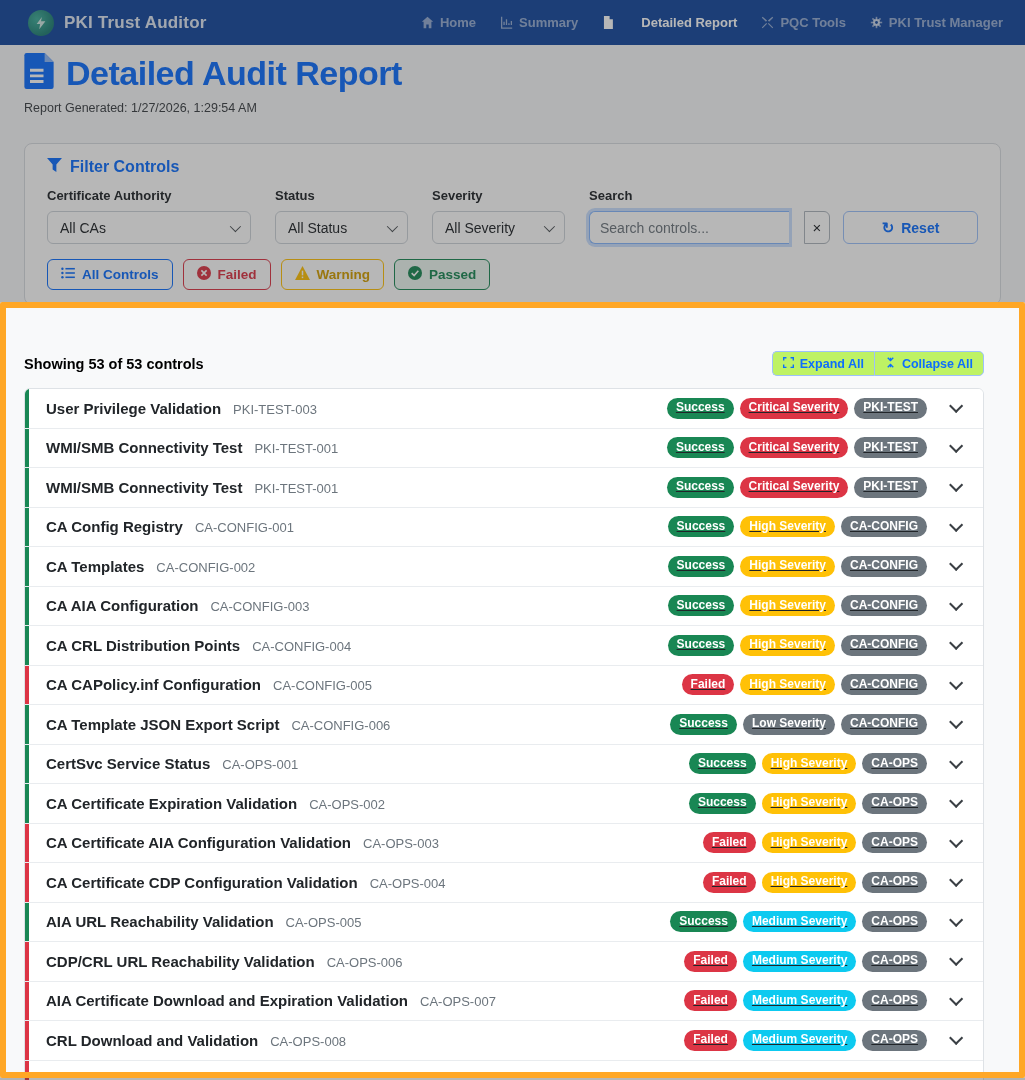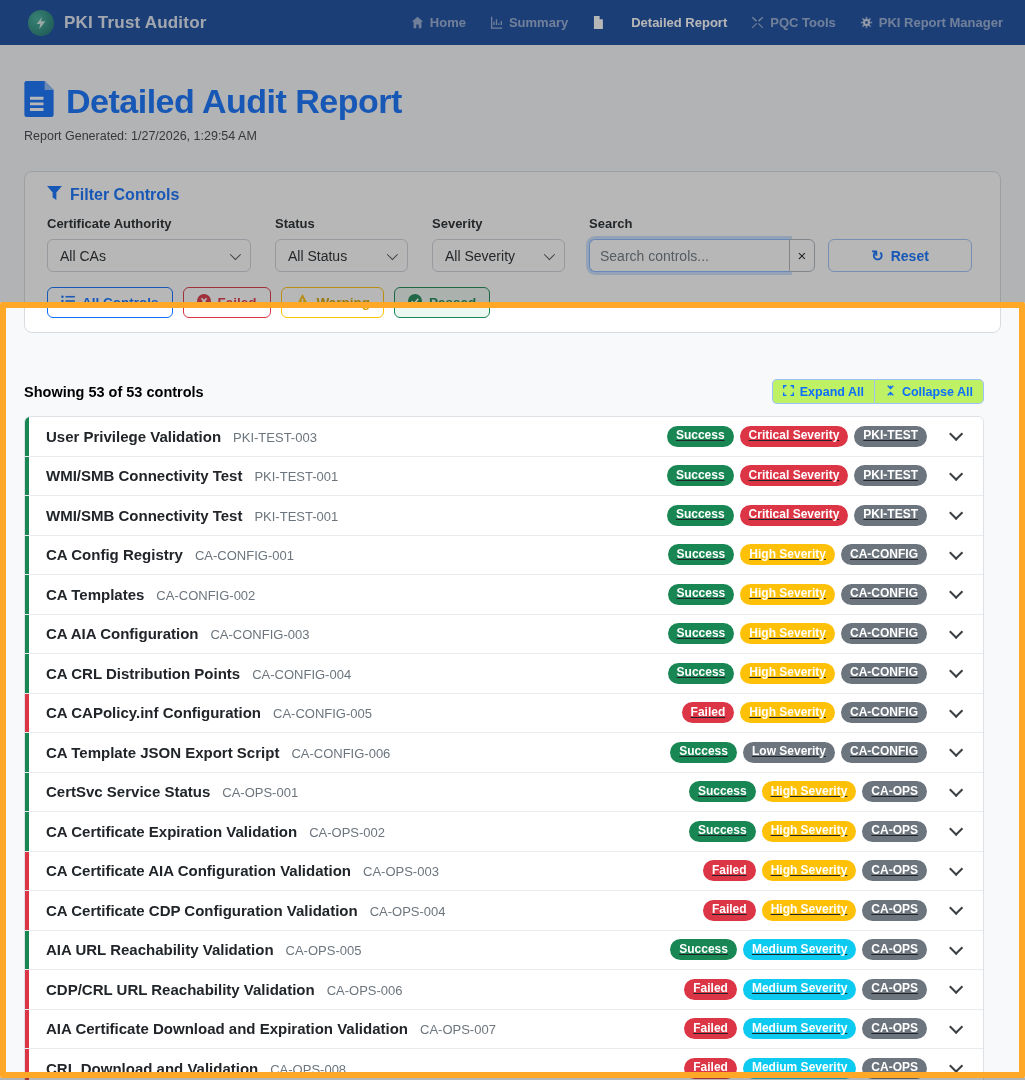--- a/index.html
+++ b/index.html
@@ -28,42 +28,42 @@
   .nav-link {
     display:flex; align-items:center; gap:6px;
     color:rgba(255,255,255,0.55); font-size:13px; font-weight:700;
     text-decoration:none; cursor:pointer;
   }
   .nav-link.active { color:#ffffff;gap:27px; }
   .nicon { display:flex; align-items:center; }
 
   
   main { padding:0 24px; }
-  .page-head { display:flex; align-items:center; gap:12px; margin-top:36px; }
+  .page-head { display:flex; align-items:center; gap:12px; margin-top:8px; }
   .page-head h1 { color:#0d6efd; font-size:34px; font-weight:800; letter-spacing:-0.5px; }
   .generated { margin-top:8px; font-size:12.5px; color:#3a3f44; }
 
   
   .filter-card {
     margin-top:28px; background:#ffffff;
     border:1px solid #d8dce1; border-radius:8px;
     padding:14px 22px 14px 22px;
   }
   .filter-title { display:flex; align-items:center; gap:8px; color:#0d6efd; font-size:16px; font-weight:800; }
   .filter-row { display:flex; align-items:flex-end; margin-top:12px; gap:24px; }
   .f-col label { display:block; font-size:13px; font-weight:700; color:#212529; margin-bottom:8px; }
   .select {
     height:33px; border:1px solid #ced4da; border-radius:6px; background:#fff;
     display:flex; align-items:center; justify-content:space-between;
     padding:0 12px; font-size:14px; color:#212529; cursor:pointer;
   }
   .chev { width:8px; height:8px; border-right:1.8px solid #4a4f54; border-bottom:1.8px solid #4a4f54;
           transform:rotate(45deg) translateY(-2px); }
   .w-ca { width:204px; } .w-st { width:133px; } .w-sv { width:133px; }
-  .search-group { display:flex; }
+  .search-group { display:flex;gap:15px; }
   .search-group input {
     width:200px; height:33px; border:1px solid #86b7fe; border-right:none;
     border-radius:6px 0 0 6px; padding:0 10px; font-size:14px; outline:none;
     box-shadow:0 0 0 3px rgba(13,110,253,0.22); font-family:"Liberation Sans",sans-serif;
   }
   .search-group input::placeholder { color:#6c757d; }
   .clear-btn {
     width:26px; height:33px; border:1px solid #adb5bd; border-radius:0 6px 6px 0;
     background:#fff; font-size:15px; color:#212529; cursor:pointer; position:relative; z-index:1;
   }
@@ -190,21 +190,21 @@
             <g stroke="currentColor" stroke-width="2">
               <line x1="8" y1="1" x2="8" y2="15"></line>
               <line x1="1" y1="8" x2="15" y2="8"></line>
               <line x1="3" y1="3" x2="13" y2="13"></line>
               <line x1="13" y1="3" x2="3" y2="13"></line>
             </g>
             <circle cx="8" cy="8" r="4.5" fill="currentColor"></circle>
             <circle cx="8" cy="8" r="1.8" fill="#14489e"></circle>
           </svg>
       </span>
-      <span>PKI Report Manager</span>
+      <span>PKI Trust Manager</span>
     </a>
   </div>
 </nav>
 
 <main>
 
   <div class="page-head">
     <span>
       <svg width="30" height="36" viewBox="0 0 26 32">
           <path d="M2 0h16l8 8v22a2 2 0 0 1-2 2H2a2 2 0 0 1-2-2V2a2 2 0 0 1 2-2z" fill="#0d6efd"></path>

